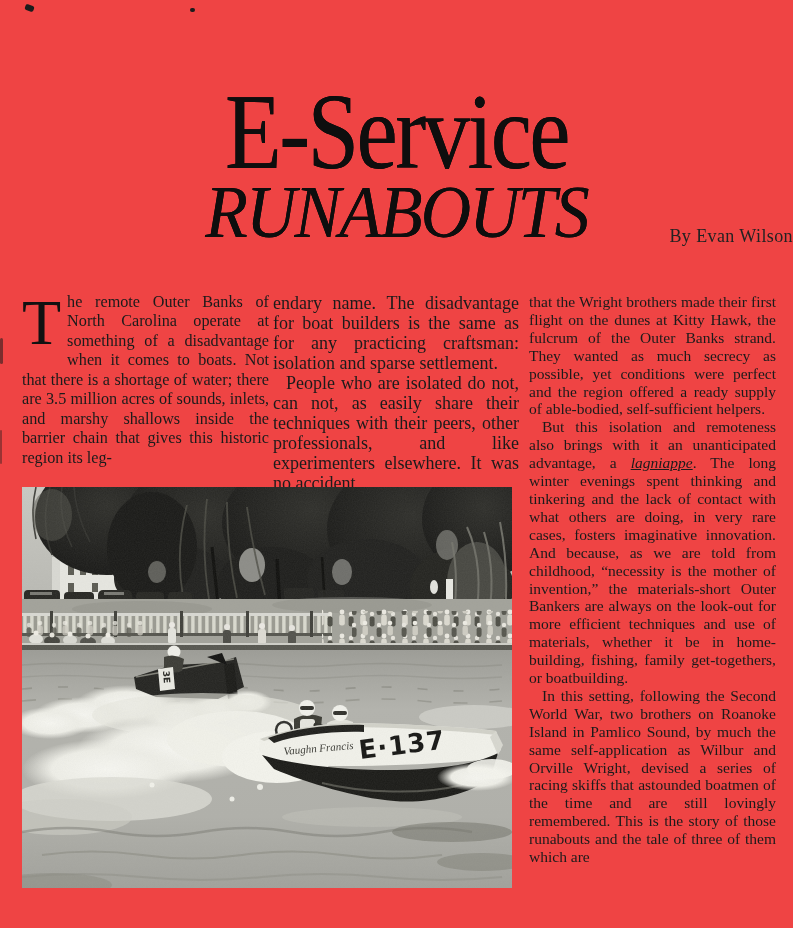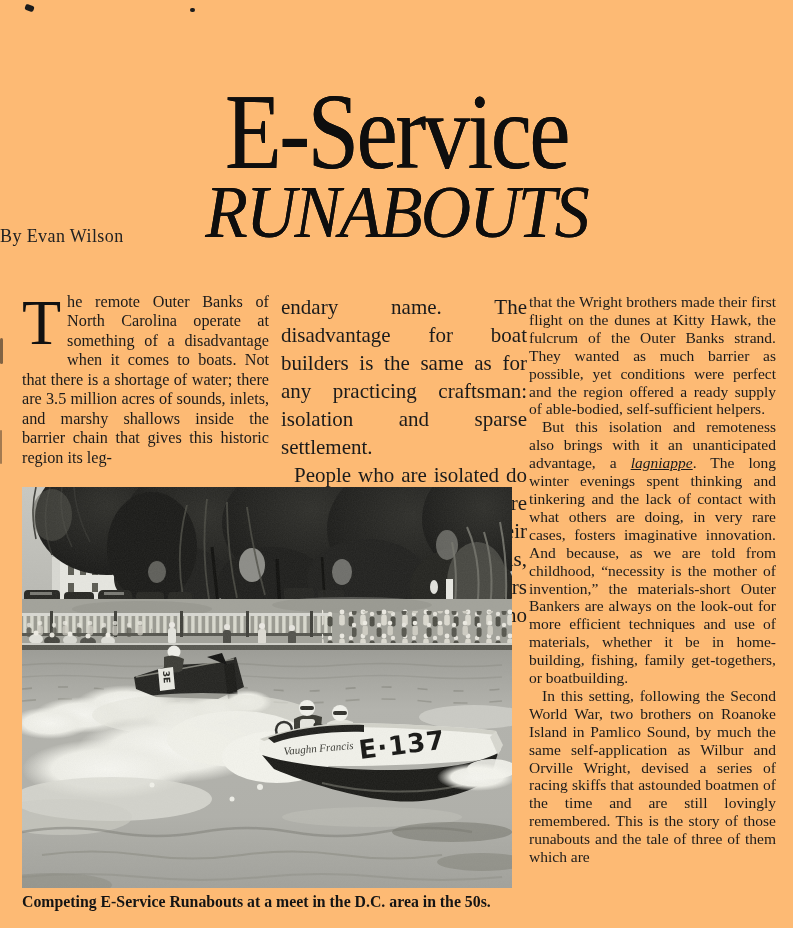--- a/index.html
+++ b/index.html
@@ -1,34 +1,34 @@
 <!DOCTYPE html>
 <html><head>
 <meta charset="utf-8">
 <style>
   html,body{margin:0;padding:0;background:#e9e9e6;}
-  .page{position:relative;width:793px;height:928px;background:#fdba74;overflow:hidden;
+  .page{position:relative;width:793px;height:928px;background:#ef4444;overflow:hidden;
         font-family:"Liberation Serif", serif;color:#1b1b1b;}
   
   .title{position:absolute;left:0;right:0;top:6px;text-align:center;
          font-size:108px;line-height:1;font-weight:normal;color:#0e0e0e;
          letter-spacing:-3px;transform:scaleX(.86);transform-origin:50% 50%;
          text-shadow:0 0 .6px #000;}
   .subtitle{position:absolute;left:0;right:0;top:112px;text-align:center;
          font-size:75px;line-height:1;font-style:italic;font-weight:normal;color:#0e0e0e;
          letter-spacing:-2px;transform:scaleX(.93);transform-origin:50% 50%;
          text-shadow:0 0 .5px #000;}
-  .byline{position:absolute;left:0;right:0;top:226px;text-align:left;
+  .byline{position:absolute;left:0;right:0;top:226px;text-align:right;
          font-size:18px;color:#222;letter-spacing:.4px;}
   
   .col{position:absolute;top:293px;text-align:justify;}
   .col p{margin:0;}
   .col .indent{text-indent:13px;}
   .col1{left:22px;width:247px;font-size:16.2px;line-height:19.45px;}
-  .col2{left:281px;width:246px;font-size:21px;line-height:28px;}
+  .col2{left:273px;width:246px;font-size:18px;line-height:20px;}
   .col3{left:529px;width:247px;font-size:15.5px;line-height:17.9px;}
   .dropcap{float:left;font-size:64px;line-height:53px;height:57px;
            padding:3px 6px 0 0;color:#111;}
   
   figure.photo{position:absolute;left:22px;top:487px;width:490px;height:401px;margin:0;
                background:#b9b9b3;}
   figure.photo svg{display:block;width:490px;height:401px;}
   .caption{position:absolute;left:22px;top:893px;width:494px;
            font-weight:bold;font-size:15.8px;line-height:1.2;color:#141414;}
   
@@ -58,21 +58,21 @@
   <div class="col col1">
     <p><span class="dropcap">T</span><span>he remote Outer Banks of North Carolina operate at something of a disadvantage when it comes to boats. Not that there is a shortage of water; there are 3.5 million acres of sounds, inlets, and marshy shallows inside the barrier chain that gives this historic region its leg-</span></p>
   </div>
 
   <div class="col col2">
     <p>endary name. The disadvantage for boat builders is the same as for any practicing craftsman: isolation and sparse settlement.</p>
     <p class="indent">People who are isolated do not, can not, as easily share their techniques with their peers, other professionals, and like experimenters elsewhere. It was no accident</p>
   </div>
 
   <div class="col col3">
-    <p>that the Wright brothers made their first flight on the dunes at Kitty Hawk, the fulcrum of the Outer Banks strand. They wanted as much barrier as possible, yet conditions were perfect and the region offered a ready supply of able-bodied, self-sufficient helpers.</p>
+    <p>that the Wright brothers made their first flight on the dunes at Kitty Hawk, the fulcrum of the Outer Banks strand. They wanted as much secrecy as possible, yet conditions were perfect and the region offered a ready supply of able-bodied, self-sufficient helpers.</p>
     <p class="indent"><span>But this isolation and remoteness also brings with it an unanticipated advantage, a </span><span class="it">lagniappe</span><span>. The long winter evenings spent thinking and tinkering and the lack of contact with what others are doing, in very rare cases, fosters imaginative innovation. And because, as we are told from childhood, “necessity is the mother of invention,” the materials-short Outer Bankers are always on the look-out for more efficient techniques and use of materials, whether it be in home-building, fishing, family get-togethers, or boatbuilding.</span></p>
     <p class="indent">In this setting, following the Second World War, two brothers on Roanoke Island in Pamlico Sound, by much the same self-application as Wilbur and Orville Wright, devised a series of racing skiffs that astounded boatmen of the time and are still lovingly remembered. This is the story of those runabouts and the tale of three of them which are</p>
   </div>
 
   <figure class="photo">
     <svg viewBox="0 0 490 401" preserveAspectRatio="none">
       <defs>
         <linearGradient id="skyG" x1="0" y1="0" x2="0" y2="1">
           <stop offset="0" stop-color="#c9c9c3"></stop>
             <stop offset="1" stop-color="#b2b2ac"></stop>
@@ -323,15 +323,14 @@
         <ellipse cx="30" cy="398" rx="60" ry="12" fill="#8a8a80" opacity=".5"></ellipse>
         <circle cx="238" cy="300" r="3" fill="#efefe8"></circle>
         <circle cx="210" cy="312" r="2.5" fill="#efefe8"></circle>
         <circle cx="130" cy="298" r="2.5" fill="#f2f2eb"></circle>
       </g>
 
       <rect x="0" y="0" width="490" height="401" filter="url(#photoGrain)" opacity=".3"></rect>
     </svg>
   </figure>
 
-  <div class="caption">Competing E-Service Runabouts at a meet in the D.C. area in the 50s.</div>
 
 </div>
 
 </body></html>

